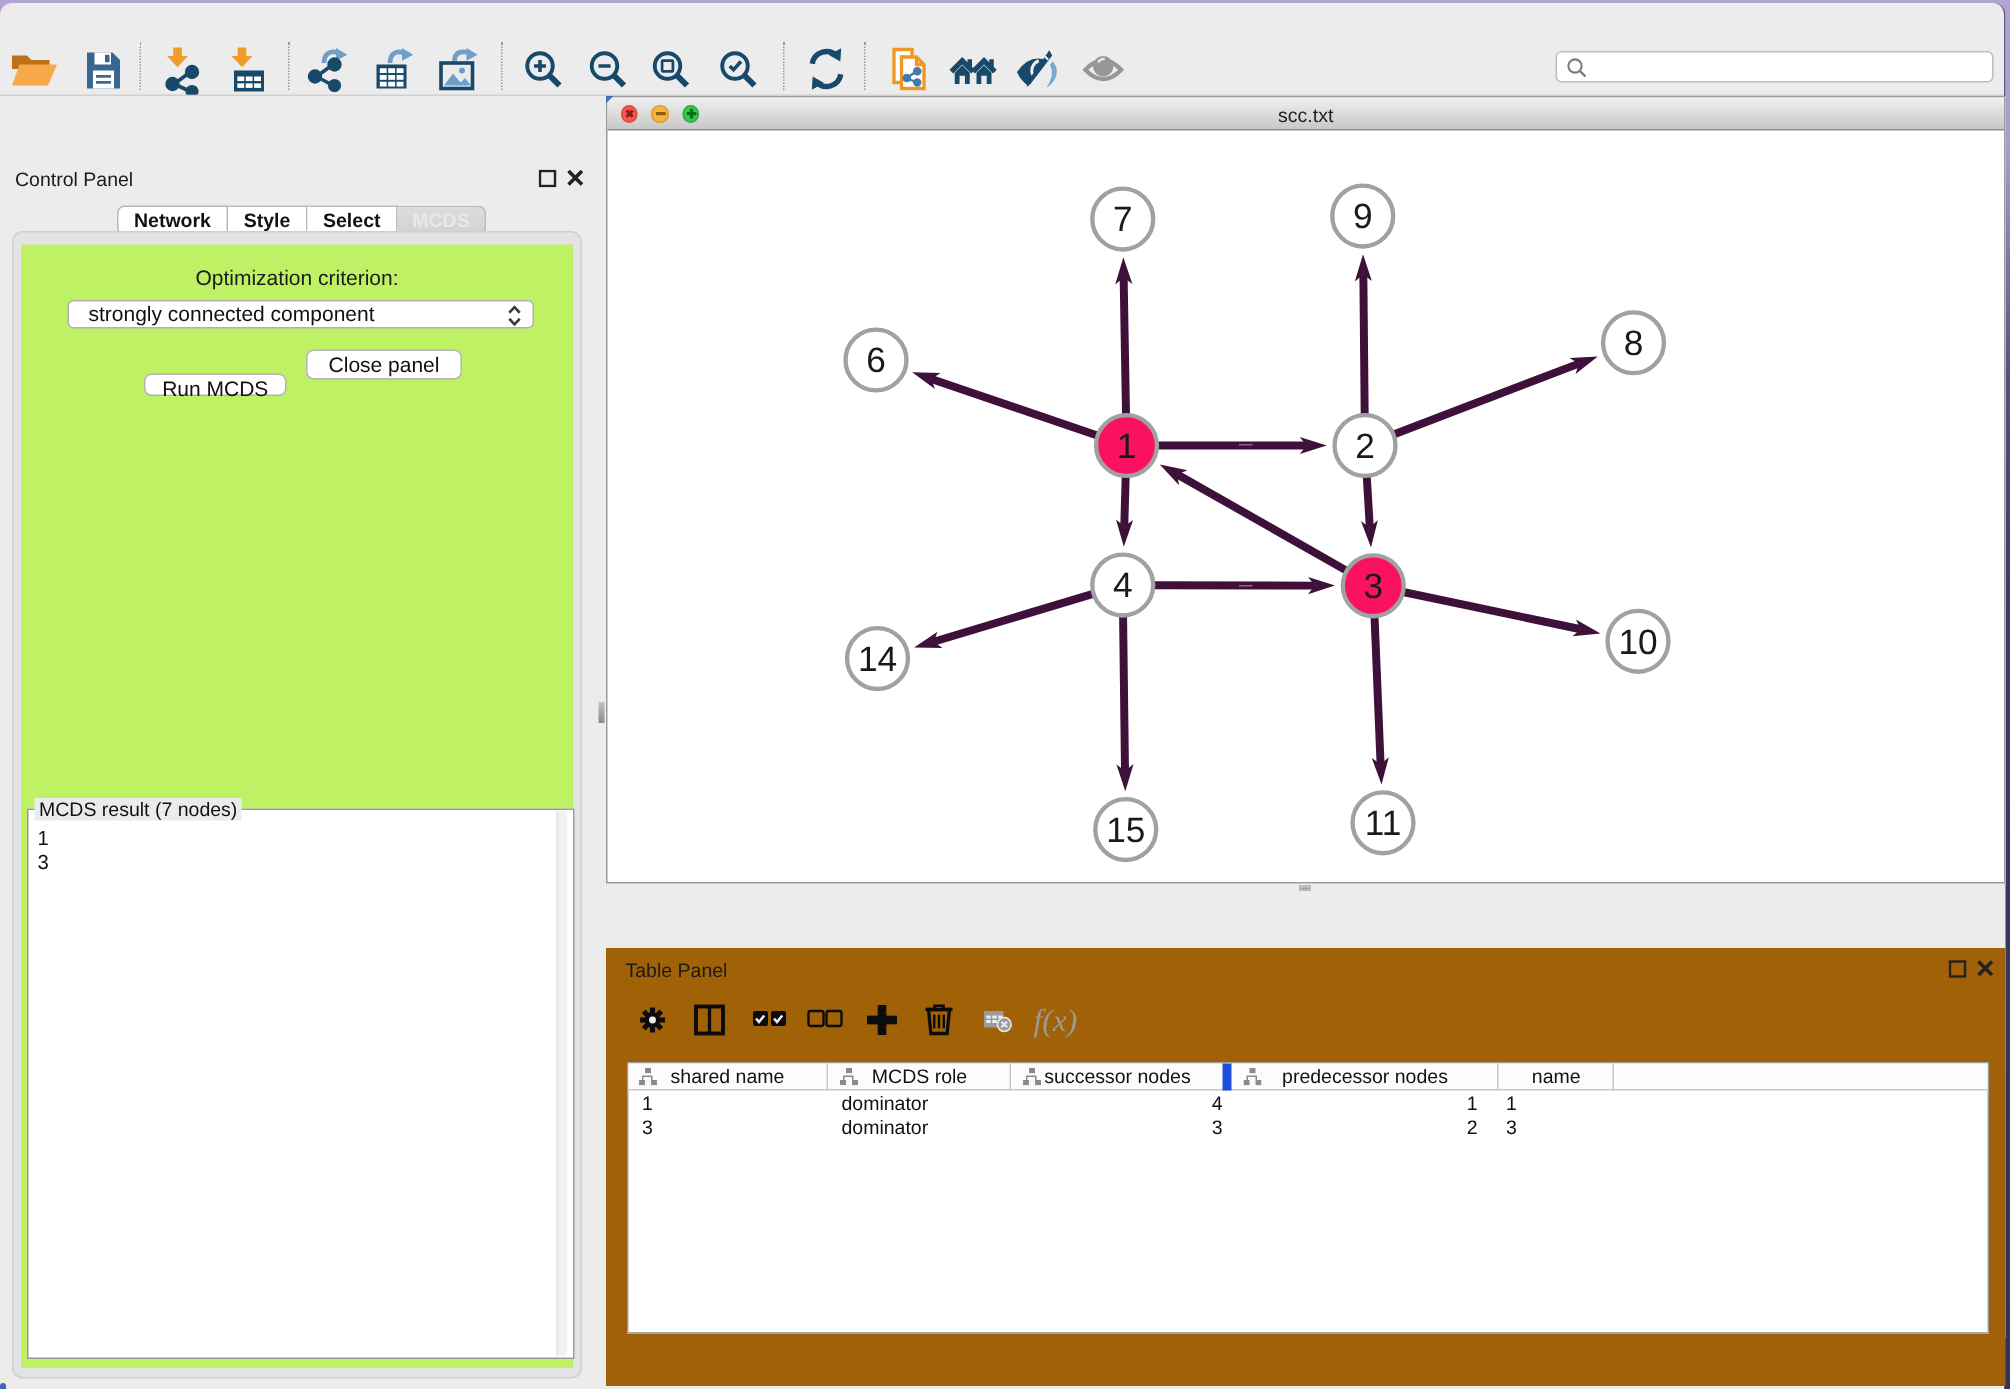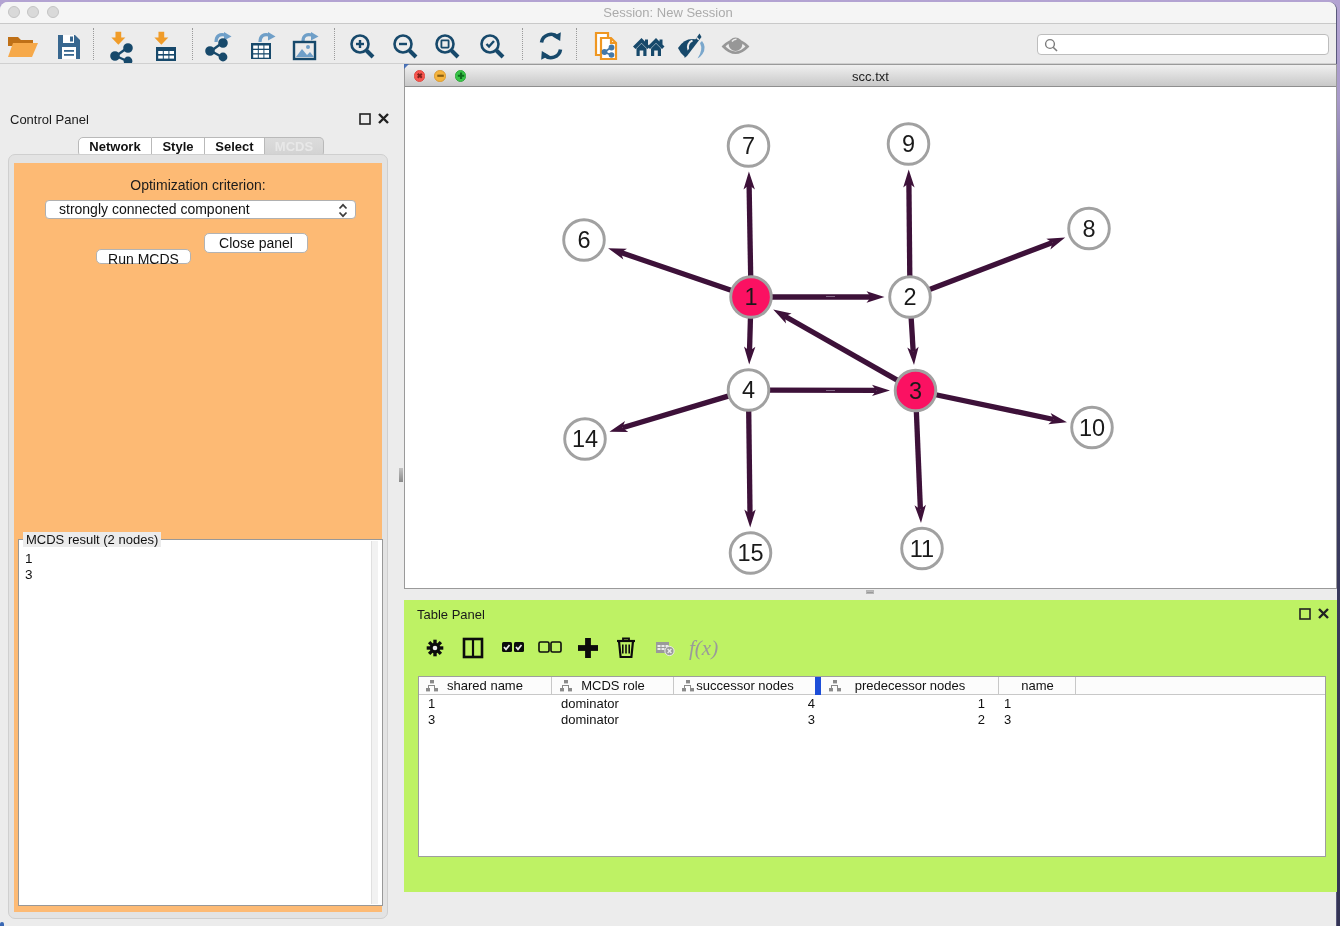--- a/index.html
+++ b/index.html
@@ -19,42 +19,36 @@
 #controlpanel { position:absolute; left:0; top:62px; width:396px; height:828px; background:#ececec;margin-top:40px; }
 #mdiarea { position:absolute; left:396px; top:62px; width:941px; height:828px; background:#ececec; }
 
 .panelhead { font-size:13px; color:#1a1a1a; }
 .tabgroup { position:absolute; display:flex; font-size:13px; color:#111; }
 .tabgroup .tab { background:#fff; border:1px solid #b9b9b9; border-left:none; padding:0; text-align:center; line-height:18px; height:20px; }
 .tabgroup .tab.first { border-left:1px solid #b9b9b9; border-radius:5px 0 0 5px; }
 .tabgroup .tab.last { border-radius:0 5px 5px 0; }
 .tabgroup .tab.sel { background:linear-gradient(#dcdcdc,#d2d2d2); color:#e8e8e8; }
 #cp-inner { position:absolute; left:8px; top:50px; width:380px; height:765px; background:#e3e3e3; border:1px solid #cfcfcf; border-radius:7px; }
-#cp-content { position:absolute; left:5px; top:8px; width:368px; height:749px; background:#fdba74; }
+#cp-content { position:absolute; left:5px; top:8px; width:368px; height:749px; background:#bef264; }
 .btn { position:absolute; background:#fff; border:1px solid #b3b3b3; border-radius:5px; font-size:14px; color:#111; text-align:center; }
 #mcdsbox { position:absolute; left:4px; top:376px; width:365px; height:367px; border:1px solid #989898; background:#fff; }
 #mcdslegend { position:absolute; left:4px; top:-8px; background:#ebebeb; font-size:13px; padding:0 3px; color:#111; }
 
 #netwin { position:absolute; left:8px; top:0px; width:933px; height:525px; background:#fff; border:1px solid #9a9a9a; }
 #nettitle { position:absolute; left:0; top:0; width:100%; height:22px; background:linear-gradient(#f0f0f0,#c8c8c8); border-bottom:1px solid #8e8e8e; }
 .mtl { position:absolute; top:5px; width:11.5px; height:11.5px; border-radius:50%; }
 
-#tablepanel { position:absolute; left:8px; top:536px; width:933px; height:292px; background:#bef264; }
+#tablepanel { position:absolute; left:8px; top:568px; width:933px; height:292px; background:#a16207; }
 
 #statusbar { position:absolute; left:0; top:889px; width:1337px; height:35px; background:#ececec; border-top:1px solid #c2c2c2; }
 </style>
 </head>
 <body>
 <div id="app">
-  <div id="titlebar">
-    <div class="tl" style="left:8px;"></div>
-    <div class="tl" style="left:27px;"></div>
-    <div class="tl" style="left:47px;"></div>
-    <div id="wintitle">Session: New Session</div>
-  </div>
   <div id="toolbar">
     <svg class="abs" style="left:6px;top:5.5px;" width="750" height="32" viewBox="0 0 750 32">
 
       <g transform="translate(0,0)">
         <path d="M2 6 h10 l3 3 h12 v6 H2 z" fill="#bf7017"></path>
         <path d="M2 26 L7 12 H32 L26 26 Z" fill="#f6a94a"></path>
       </g>
 
       <g transform="translate(46,0)">
         <path d="M6 4 h17 l5 5 v19 H6 z" fill="#38678f"></path>
@@ -226,21 +220,21 @@
       <div id="cp-content">
         <div style="position:absolute;left:0;top:14px;width:100%;text-align:center;font-size:14px;color:#1c1c1c;">Optimization criterion:</div>
         <div style="position:absolute;left:31px;top:37px;width:311px;height:19px;background:#fff;border:1px solid #b0b0b0;border-radius:4px;font-size:14px;line-height:17px;padding-left:13px;color:#111;">strongly connected component
           <svg style="position:absolute;right:6px;top:2px;" width="12" height="15" viewBox="0 0 12 15">
               <path d="M2.5 5.5 L6 1.8 L9.5 5.5 M2.5 9.5 L6 13.2 L9.5 9.5" stroke="#3c3c3c" stroke-width="1.7" fill="none"></path>
             </svg>
         </div>
         <div class="btn" style="left:82px;top:86px;width:95px;height:15px;line-height:18px;">Run MCDS</div>
         <div class="btn" style="left:190px;top:70px;width:104px;height:20px;line-height:18px;">Close panel</div>
         <div id="mcdsbox">
-          <div id="mcdslegend">MCDS result (2 nodes)</div>
+          <div id="mcdslegend">MCDS result (7 nodes)</div>
           <div style="position:absolute;left:6px;top:11px;font-size:13.5px;line-height:16px;color:#111;">1<br>3</div>
           <div style="position:absolute;right:4px;top:1px;width:7px;height:363px;background:#f2f2f2;border-left:1px solid #e0e0e0;"></div>
         </div>
       </div>
     </div>
   </div>
   <div id="mdiarea">
     <div id="netwin">
       <div id="nettitle">
         <div class="mtl" style="left:8.5px;background:#f9554e;border:0.5px solid #dd4a43;"></div>

